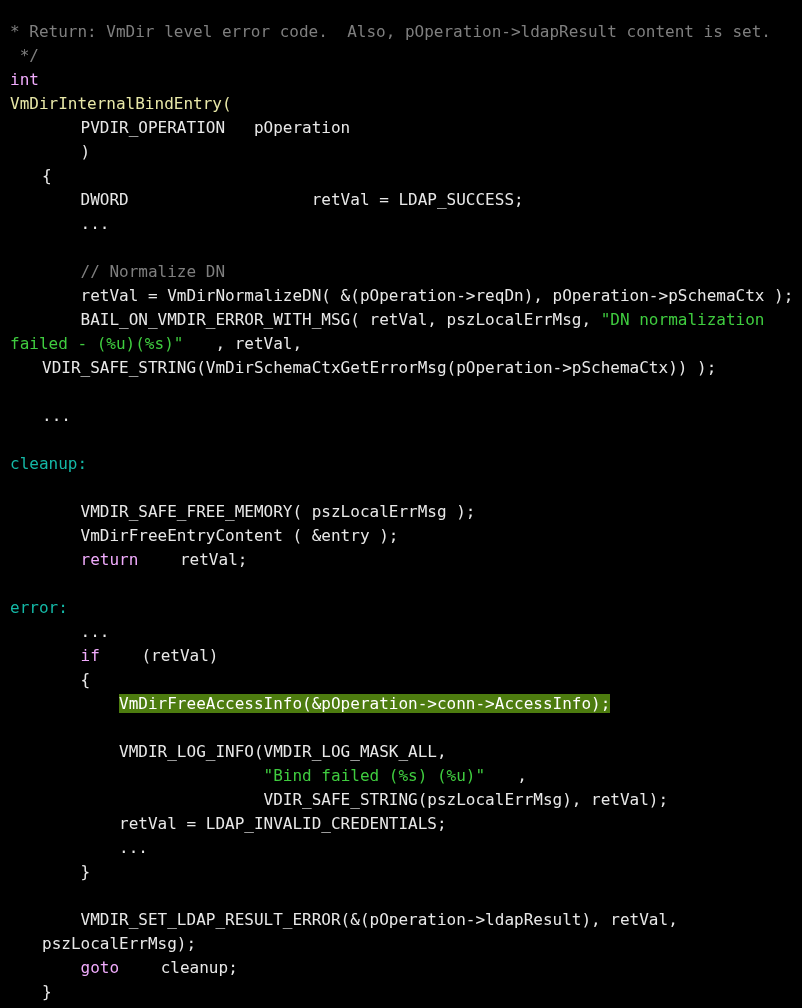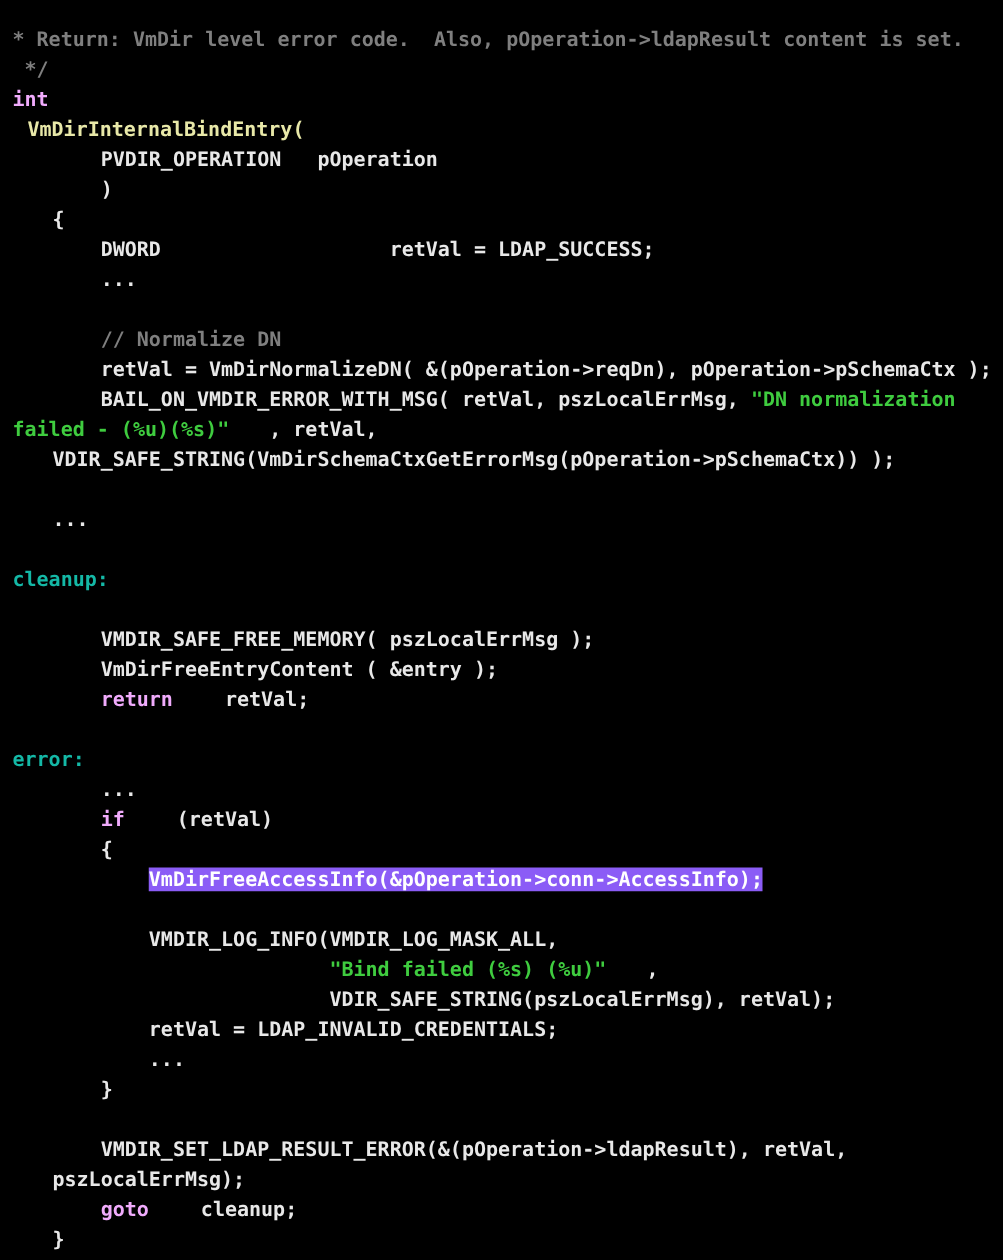--- a/index.html
+++ b/index.html
@@ -25,28 +25,28 @@
     letter-spacing: 0px;
     white-space: pre;
     color: #e6e6e6;
   }
   .code-line {
     height: 24px;
     line-height: 24px;
     white-space: pre;
     font-size: 16px;
   }
-  .tok { white-space: pre; font-weight: bold; }
+  .tok { white-space: pre; }
   .t-plain    { color: #e8e8e8; margin-left: 32px; }
   .t-comment  { color: #7f7f7f; }
   .t-keyword  { color: #f0abfc; }
   .t-string   { color: #3fcc3f; }
-  .t-function { color: #e8e8a8; margin-left: 12px; }
+  .t-function { color: #e8e8a8; }
   .t-label    { color: #14b8a6; }
   .t-highlight {
     color: #ffffff;
-    background: #8b5cf6;
+    background: #4d7c0f;
   }
 </style>
 </head>
 <body>
 
 <div id="code-view"><div class="code-line"><span class="tok t-comment">* Return: VmDir level error code.  Also, pOperation-&gt;ldapResult content is set.</span></div><div class="code-line"><span class="tok t-comment"> */</span></div><div class="code-line"><span class="tok t-keyword">int</span></div><div class="code-line"><span class="tok t-function">VmDirInternalBindEntry(</span></div><div class="code-line"><span class="tok t-plain">    PVDIR_OPERATION   pOperation</span></div><div class="code-line"><span class="tok t-plain">    )</span></div><div class="code-line"><span class="tok t-plain">{</span></div><div class="code-line"><span class="tok t-plain">    DWORD                   retVal = LDAP_SUCCESS;</span></div><div class="code-line"><span class="tok t-plain">    ...</span></div><div class="code-line"><span class="tok t-plain"></span>​</div><div class="code-line"><span class="tok t-plain">    </span><span class="tok t-comment">// Normalize DN</span></div><div class="code-line"><span class="tok t-plain">    retVal = VmDirNormalizeDN( &amp;(pOperation-&gt;reqDn), pOperation-&gt;pSchemaCtx );</span></div><div class="code-line"><span class="tok t-plain">    BAIL_ON_VMDIR_ERROR_WITH_MSG( retVal, pszLocalErrMsg, </span><span class="tok t-string">"DN normalization</span></div><div class="code-line"><span class="tok t-string">failed - (%u)(%s)"</span><span class="tok t-plain">, retVal,</span></div><div class="code-line"><span class="tok t-plain">VDIR_SAFE_STRING(VmDirSchemaCtxGetErrorMsg(pOperation-&gt;pSchemaCtx)) );</span></div><div class="code-line"><span class="tok t-plain"></span>​</div><div class="code-line"><span class="tok t-plain">...</span></div><div class="code-line"><span class="tok t-plain"></span>​</div><div class="code-line"><span class="tok t-label">cleanup:</span></div><div class="code-line"><span class="tok t-plain"></span>​</div><div class="code-line"><span class="tok t-plain">    VMDIR_SAFE_FREE_MEMORY( pszLocalErrMsg );</span></div><div class="code-line"><span class="tok t-plain">    VmDirFreeEntryContent ( &amp;entry );</span></div><div class="code-line"><span class="tok t-plain">    </span><span class="tok t-keyword">return</span><span class="tok t-plain"> retVal;</span></div><div class="code-line"><span class="tok t-plain"></span>​</div><div class="code-line"><span class="tok t-label">error:</span></div><div class="code-line"><span class="tok t-plain">    ...</span></div><div class="code-line"><span class="tok t-plain">    </span><span class="tok t-keyword">if</span><span class="tok t-plain"> (retVal)</span></div><div class="code-line"><span class="tok t-plain">    {</span></div><div class="code-line"><span class="tok t-plain">        </span><span class="tok t-highlight">VmDirFreeAccessInfo(&amp;pOperation-&gt;conn-&gt;AccessInfo);</span></div><div class="code-line"><span class="tok t-plain"></span>​</div><div class="code-line"><span class="tok t-plain">        VMDIR_LOG_INFO(VMDIR_LOG_MASK_ALL,</span></div><div class="code-line"><span class="tok t-plain">                       </span><span class="tok t-string">"Bind failed (%s) (%u)"</span><span class="tok t-plain">,</span></div><div class="code-line"><span class="tok t-plain">                       VDIR_SAFE_STRING(pszLocalErrMsg), retVal);</span></div><div class="code-line"><span class="tok t-plain">        retVal = LDAP_INVALID_CREDENTIALS;</span></div><div class="code-line"><span class="tok t-plain">        ...</span></div><div class="code-line"><span class="tok t-plain">    }</span></div><div class="code-line"><span class="tok t-plain"></span>​</div><div class="code-line"><span class="tok t-plain">    VMDIR_SET_LDAP_RESULT_ERROR(&amp;(pOperation-&gt;ldapResult), retVal,</span></div><div class="code-line"><span class="tok t-plain">pszLocalErrMsg);</span></div><div class="code-line"><span class="tok t-plain">    </span><span class="tok t-keyword">goto</span><span class="tok t-plain"> cleanup;</span></div><div class="code-line"><span class="tok t-plain">}</span></div></div>
 
 </body></html>

